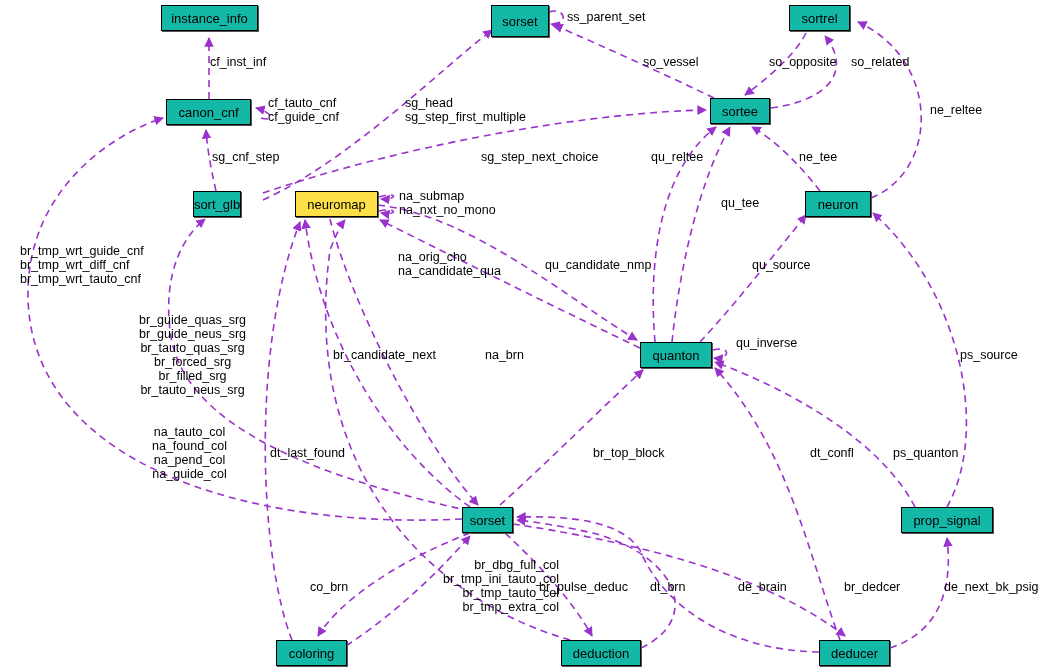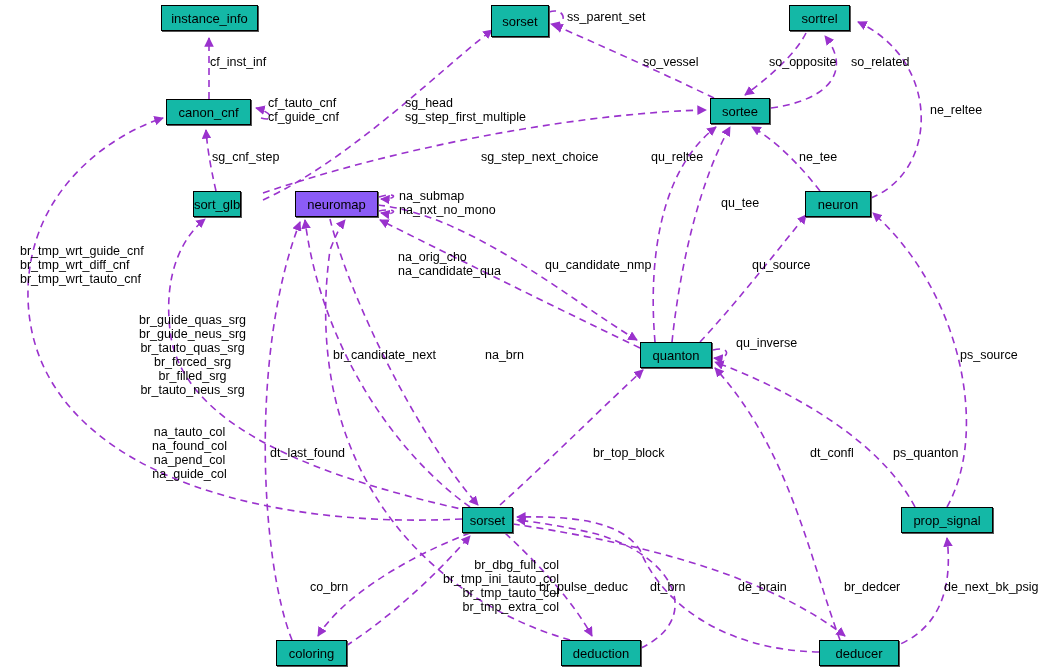--- a/index.html
+++ b/index.html
@@ -27,21 +27,21 @@
     font-size:13px;
     line-height:1;
     display:flex;
     align-items:center;
     justify-content:center;
     box-shadow:1px 1px 0 0 #555;
     white-space:nowrap;
     z-index:5;
   }
   .node.current{
-    background:#8b5cf6;
+    background:#fde047;
     border:1px solid #000;
   }
   .elabel{
     position:absolute;
     font-size:12.5px;
     line-height:14px;
     color:#000000;
     white-space:pre;
     z-index:6;
     background:transparent;
@@ -169,21 +169,21 @@
       </div>
       <div class="node" style="left: 901px; top: 507px; width: 92px; height: 26px;">
         <span>prop_signal</span>
       </div>
       <div class="node" style="left: 276px; top: 640px; width: 71px; height: 26px;">
         <span>coloring</span>
       </div>
       <div class="node" style="left: 561px; top: 640px; width: 80px; height: 26px;">
         <span>deduction</span>
       </div>
-      <div class="node" style="left: 819px; top: 640px; width: 80px; height: 26px;">
+      <div class="node" style="left: 819px; top: 640px; width: 71px; height: 26px;">
         <span>deducer</span>
       </div>
     </div>
 
   <div id="labels">
       <div class="elabel l" style="left: 210px; top: 55px;">cf_inst_inf</div>
       <div class="elabel l" style="left: 567px; top: 10px;">ss_parent_set</div>
       <div class="elabel l" style="left: 643px; top: 55px;">so_vessel</div>
       <div class="elabel l" style="left: 769px; top: 55px;">so_opposite</div>
       <div class="elabel l" style="left: 851px; top: 55px;">so_related</div>

